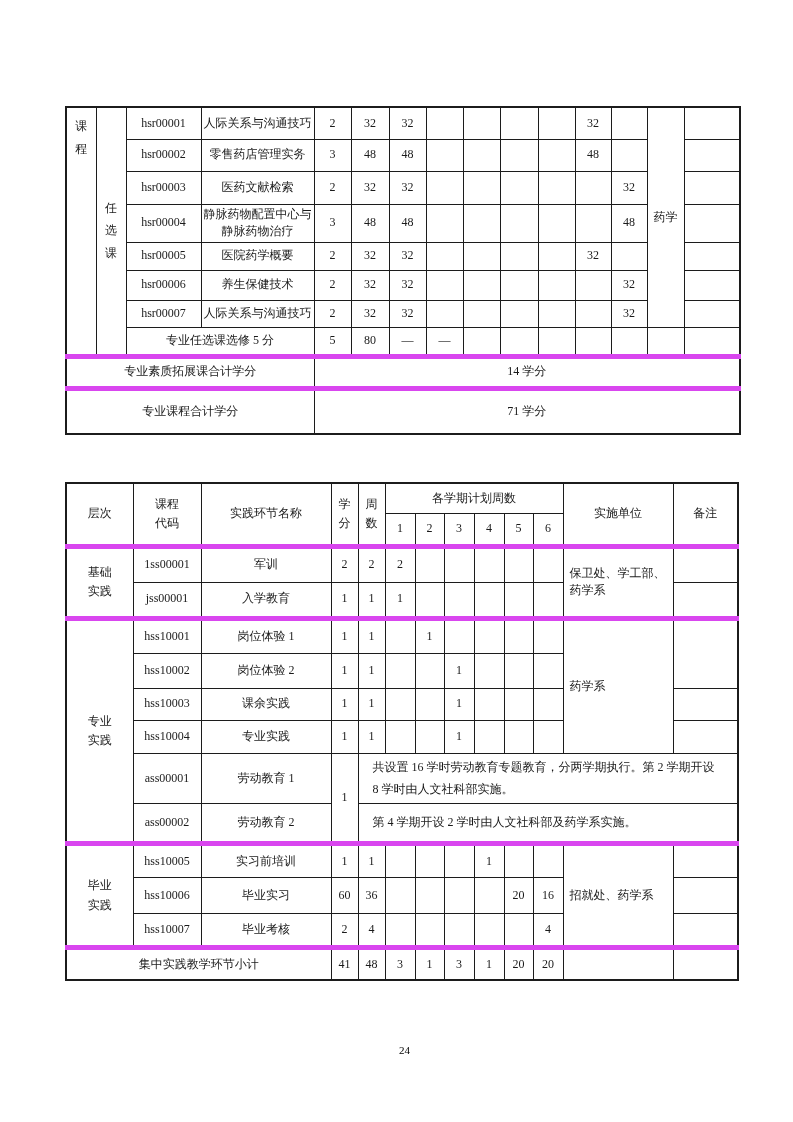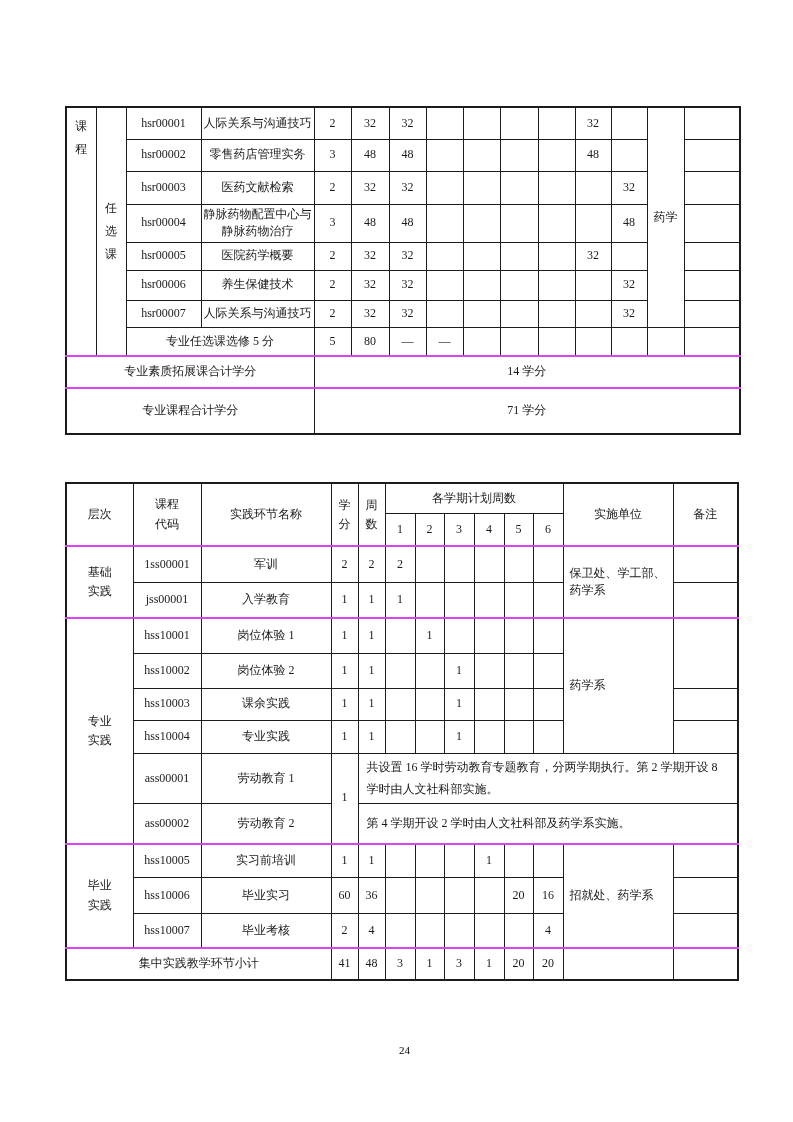--- a/index.html
+++ b/index.html
@@ -12,25 +12,25 @@
   table { border-collapse:collapse; table-layout:fixed; position:absolute; }
   td {
     border:1px solid #1c1c1c; text-align:center; vertical-align:middle;
     font-size:12px; line-height:1.45; padding:1px 2px; word-break:break-all;
     overflow:hidden; color:#1a1a1a;
   }
   .outer { border:2px solid #1c1c1c; }
   .bold { font-weight:normal; }
   .left { text-align:left; padding-left:6px; padding-right:6px;font-family:Liberation Serif, serif; }
   .vtop { vertical-align:top; padding-top:7px; }
-  .note { text-align:left; padding:2px 8px; line-height:1.9; }
+  .note { text-align:left; padding:2px 14px; line-height:1.9; }
   .w1 { display:inline-block; width:1.15em; word-break:break-all; line-height:1.9; }
   .w1t { display:inline-block; width:1.15em; word-break:break-all; line-height:1.55; }
   .w2 { display:inline-block; width:2.35em; word-break:break-all; line-height:1.6; }
-  .thick-top td { border-top:2px solid #d946ef; }
+  .thick-top td { border-top:5px solid #d946ef; }
   .title {
     position:absolute; top:437px; left:0; width:100%; text-align:center;
     font-size:15px; font-weight:bold; letter-spacing:1px;
   }
   .pagenum { position:absolute; top:1044px; left:8px; width:100%; text-align:center; font-size:11px; }
 </style>
 </head>
 <body>
 
 <div class="page">

